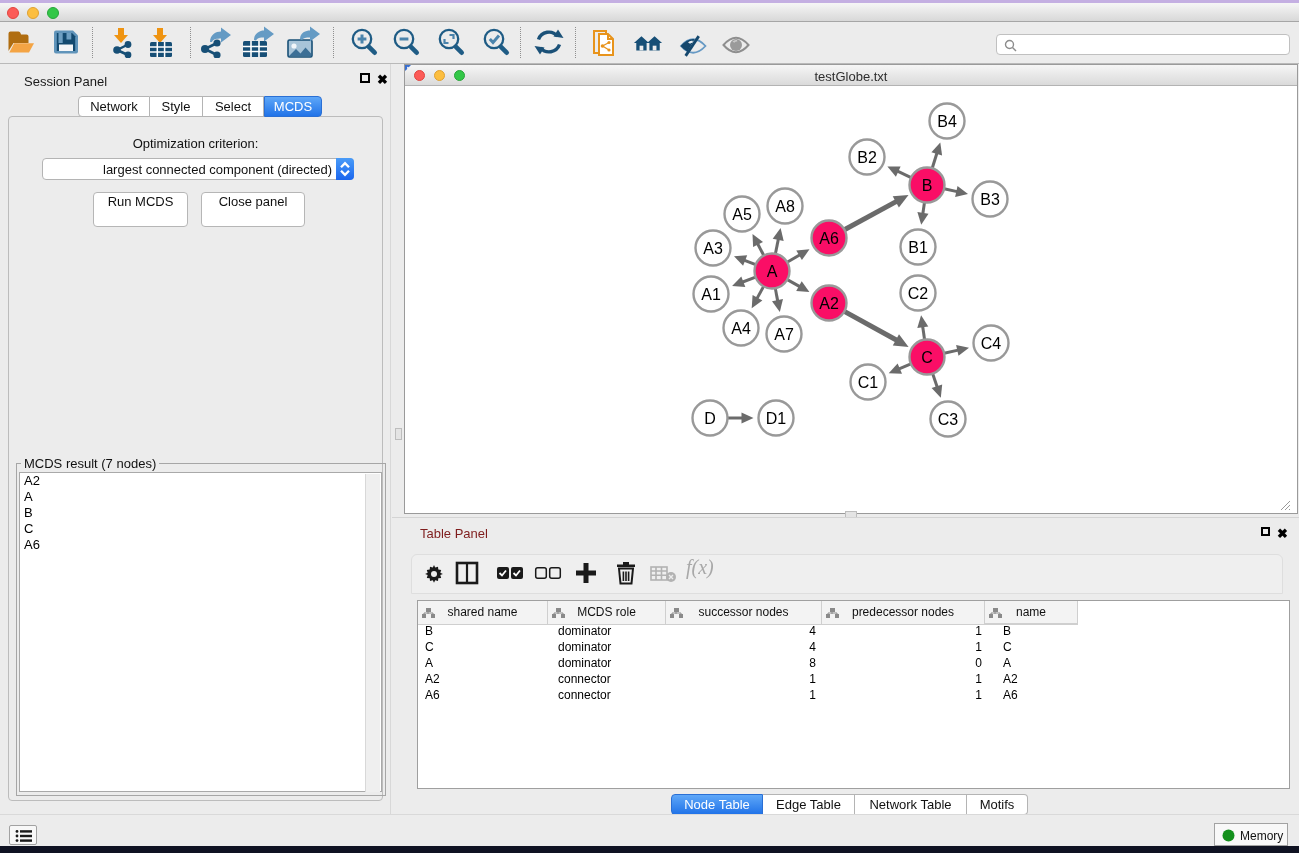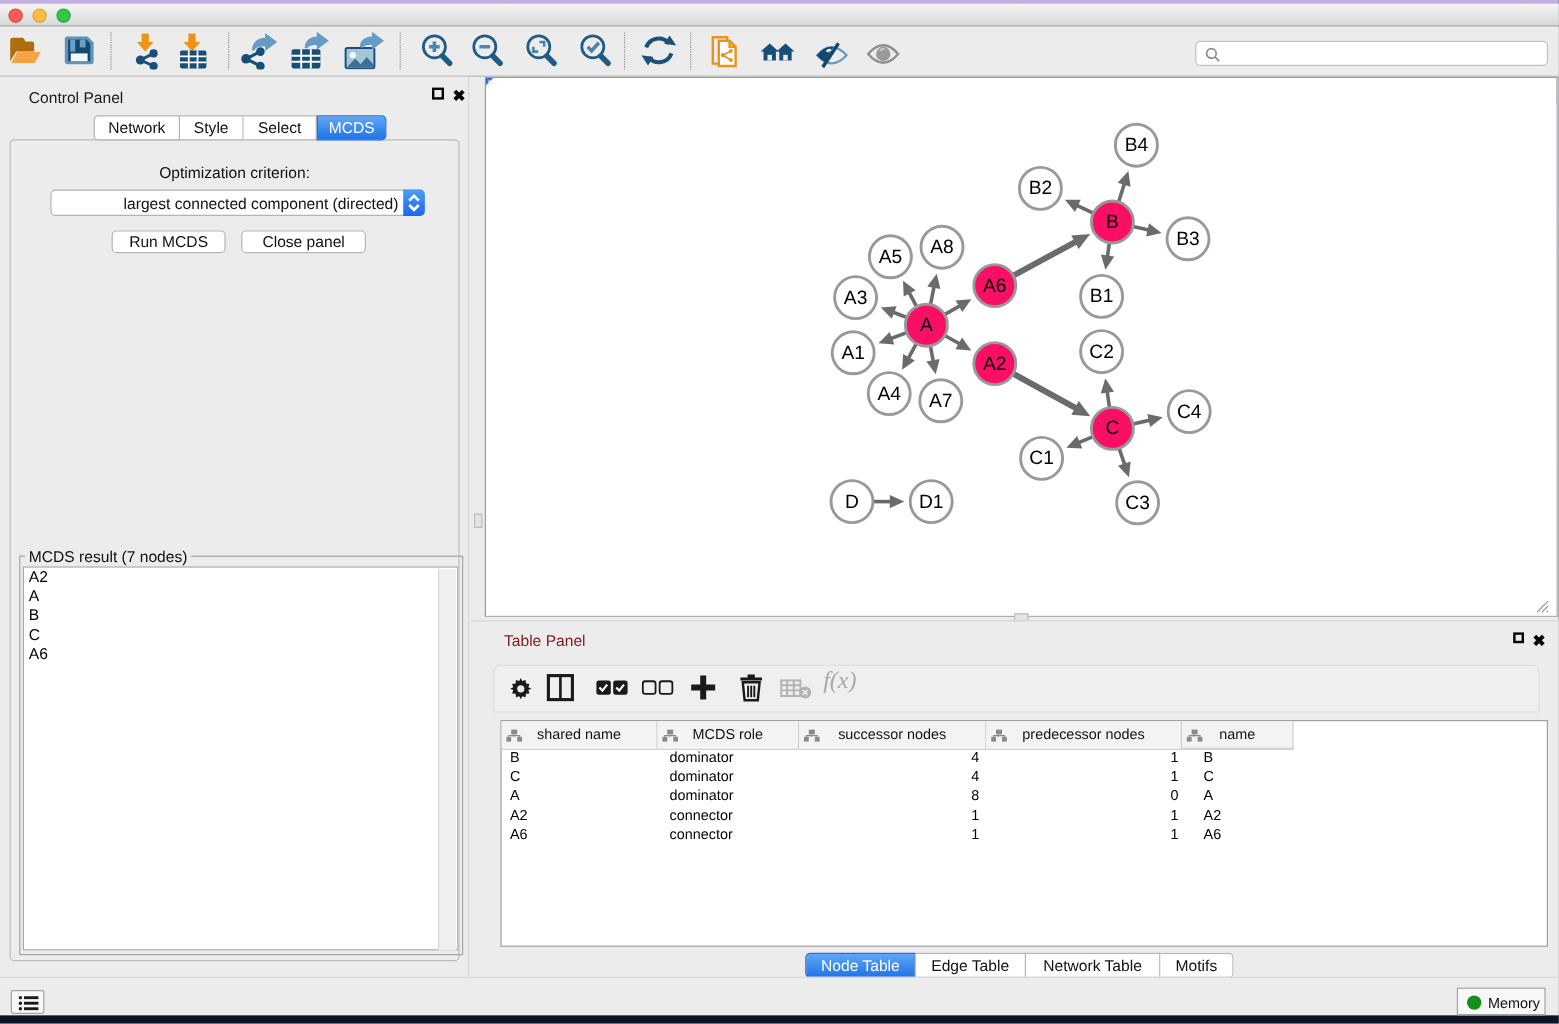--- a/index.html
+++ b/index.html
@@ -26,21 +26,21 @@
   .tabs1 { top:32px; height:21px; font-size:13px; }
   .tab { position:absolute; top:0; height:21px; background:#fff; border:1px solid #b4b4b4;
      color:#111; text-align:center; line-height:19px; }
   .tabsel { background:linear-gradient(#5ea7f8,#2173e8); color:#fff; border-color:#2a6fd4; }
   #cpbox { left:8px; top:52px; width:375px; height:685px; border:1px solid #bcbcbc; border-radius:4px; background:#ececec; }
   #optlabel { top:72px; left:0; width:391px; text-align:center; font-size:13px; color:#111; }
   #dropdown { left:42px; top:94px; width:312px; height:22px; background:#fff; border:1px solid #b4b4b4; border-radius:4px; }
   #dropdown .txt { left:12px; top:3px; font-size:13px; color:#111;padding-left:48px; }
   #stepper { right:-1px; top:-1px; width:18px; height:22px; border-radius:0 4px 4px 0;
      background:linear-gradient(#4a9cf8,#1b66ee); }
-  .btn { position:absolute; height:19px; background:#fff; border:1px solid #b6b6b6; border-radius:4px;
+  .btn { position:absolute; height:35px; background:#fff; border:1px solid #b6b6b6; border-radius:4px;
      font-size:13px; color:#111; text-align:center; line-height:17px; }
   
   #grpbox { left:16px; top:399px; width:370px; height:333px; border:1px solid #a6a6a6; }
   #grplbl { left:21px; top:392px; background:#ececec; padding:0 3px; font-size:13px; color:#111; }
   #grplist { left:19px; top:408px; width:363px; height:320px; background:#fff; border:1px solid #a9a9a9; }
   #grplist .li { padding-left:4px; font-size:13px; height:16px; line-height:16px; color:#000; }
   #grpsb { right:1px; top:1px; width:15px; height:318px; background:#efefef; border-left:1px solid #d8d8d8; }
   
   #statusbar { left:0; top:811px; width:1299px; height:32px; border-top:1px solid #d9d9d9; background:#ececec; }
   #memtbtn { left:1214px; top:8px; width:74px; height:23px; background:#f8f8f8; border:1px solid #a2a2a2; font-size:12px; color:#111; }
@@ -184,21 +184,21 @@
     </svg>
     <div class="abs" id="searchbox">
       <svg class="abs" style="left:7px;top:4px" width="14" height="14" viewBox="0 0 14 14">
         <circle cx="5.5" cy="5.5" r="4" fill="none" stroke="#8c8c8c" stroke-width="1.4"></circle>
         <path d="M8.5 8.5 l3.5 3.5" stroke="#8c8c8c" stroke-width="1.4"></path>
       </svg>
     </div>
   </div>
 
   <div class="abs" id="cpanel">
-    <div class="abs" id="cptitle">Control Panel</div>
+    <div class="abs" id="cptitle">Session Panel</div>
     <div class="abs wicon" style="left:360px;top:9px;width:10px;height:10px;border:2px solid #000;"></div>
     <div class="abs wicon" style="left:377px;font-weight:bold;">✖</div>
     <div class="abs" id="cpbox"></div>
     <div class="abs tabs1" style="left:78px;">
       <div class="tab" style="left:0;width:72px;border-radius:4px 0 0 4px;">Network</div>
       <div class="tab" style="left:72px;width:53px;border-left:none;">Style</div>
       <div class="tab" style="left:125px;width:61px;border-left:none;">Select</div>
       <div class="tab tabsel" style="left:186px;width:58px;border-radius:0 4px 4px 0;">MCDS</div>
     </div>
     <div class="abs" id="optlabel">Optimization criterion:</div>
@@ -223,20 +223,26 @@
       <div class="abs" id="grpsb"></div>
     </div>
   </div>
 
   <div class="abs" style="left:395px;top:425px;width:7px;height:12px;background:#e4e4e4;border:1px solid #bdbdbd;"></div>
 
   <div class="abs" id="netwin">
     <svg class="abs" style="left:0;top:0;z-index:5" width="7" height="7" viewBox="0 0 7 7">
         <path d="M0 0 H6 L3.8 2.2 L2 1.8 L2.2 4 L0 6 Z" fill="#3a6fd0"></path>
       </svg>
+    <div class="abs" id="nettitle">
+      <div class="abs tl2" style="left:9px;background:#fc5b57;border:1px solid #e2443f;"></div>
+      <div class="abs tl2" style="left:29px;background:#fcbe3f;border:1px solid #e0a131;"></div>
+      <div class="abs tl2" style="left:49px;background:#33c748;border:1px solid #27a53a;"></div>
+      <div class="abs" id="netname">testGlobe.txt</div>
+    </div>
     <div class="abs" id="netcanvas">
       <svg width="892" height="426" viewBox="0 0 892 426" font-family="Liberation Sans, sans-serif">
 <line x1="350.6" y1="190.2" x2="336.4" y2="195.5" stroke="#6b6b6b" stroke-width="3"></line>
 <polygon points="327.1,199.1 336.3,189.6 340.3,200.1" fill="#6b6b6b"></polygon>
 <line x1="350.7" y1="177.6" x2="338.3" y2="172.8" stroke="#6b6b6b" stroke-width="3"></line>
 <polygon points="329.0,169.2 342.2,168.3 338.1,178.7" fill="#6b6b6b"></polygon>
 <line x1="358.6" y1="199.4" x2="351.5" y2="212.4" stroke="#6b6b6b" stroke-width="3"></line>
 <polygon points="346.7,221.2 347.6,208.0 357.4,213.4" fill="#6b6b6b"></polygon>
 <line x1="358.8" y1="168.5" x2="352.1" y2="155.8" stroke="#6b6b6b" stroke-width="3"></line>
 <polygon points="347.5,146.9 358.0,154.9 348.1,160.1" fill="#6b6b6b"></polygon>

